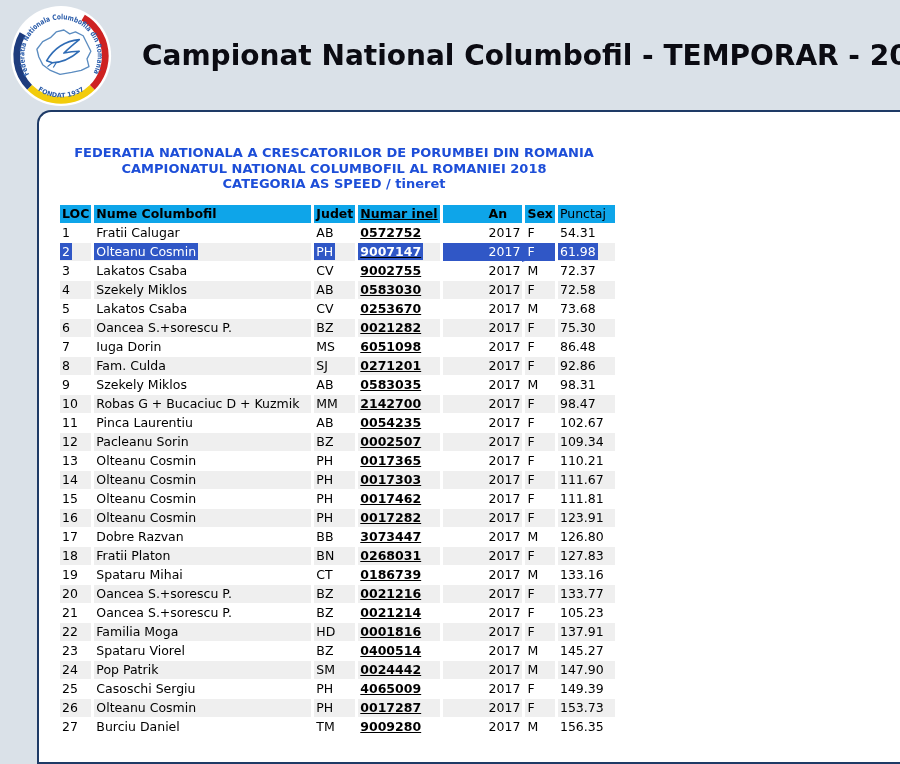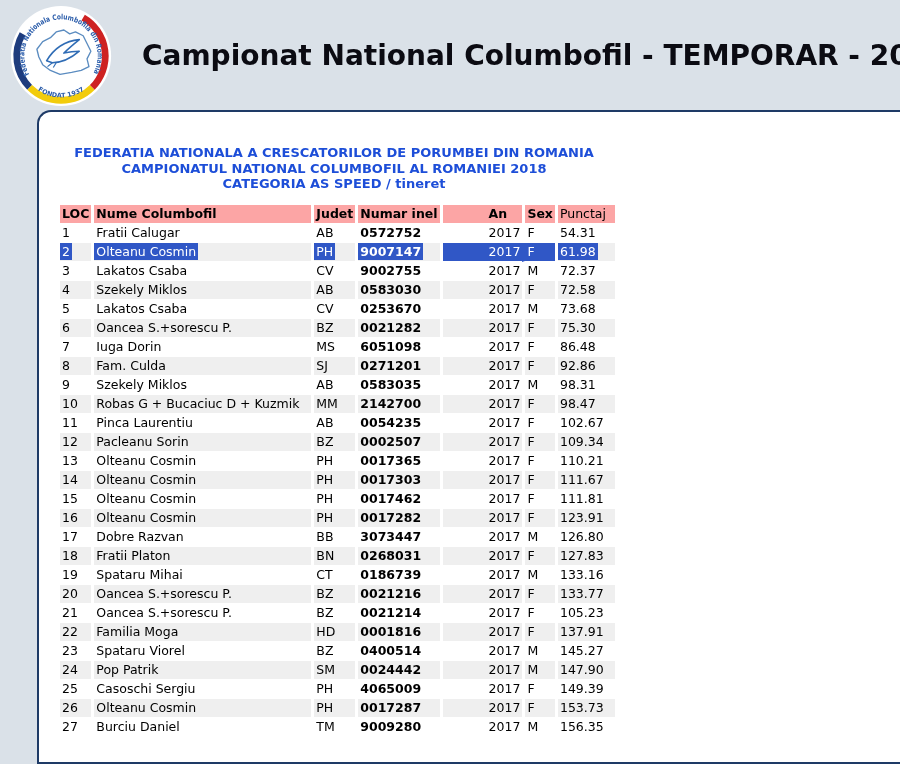--- a/index.html
+++ b/index.html
@@ -35,25 +35,25 @@
   }
   table.results {
     border-collapse:separate; border-spacing:0; table-layout:fixed;
     margin-top:13px; font-size:12.5px;
   }
   .results th, .results td {
     height:19px; padding:0 2px; box-sizing:border-box;
     border-bottom:1px solid #fff; border-left:3px solid #fff;
     white-space:nowrap; overflow:visible; text-align:left; vertical-align:middle;
   }
-  .results th { background:#fca5a5; font-weight:bold; }
+  .results th { background:#0ea5e9; font-weight:bold; }
   .results .c0 { width:31px;  border-left:none; }
   .results .c1 { width:220px; }
   .results .c2 { width:42px;  }
-  .results .c3 { width:78px;  font-weight:bold; }
+  .results .c3 { width:78px;  font-weight:bold;text-decoration:underline; }
   .results .c4 { width:35px;padding-left:46px;  }
   .results .c5 { width:31px;  }
   .results .c6 { width:60px;  font-weight:normal; }
   .results tr.even td { background:#efefef; }
   .sel { background:#3057c6; color:#fff; padding:1px 2px; margin:-1px -2px; }
   td.sel-bg { background:#3057c6 !important; color:#fff; }
   td.sel-join { border-left-color:#3057c6 !important; }
 </style>
 </head>
 <body>

